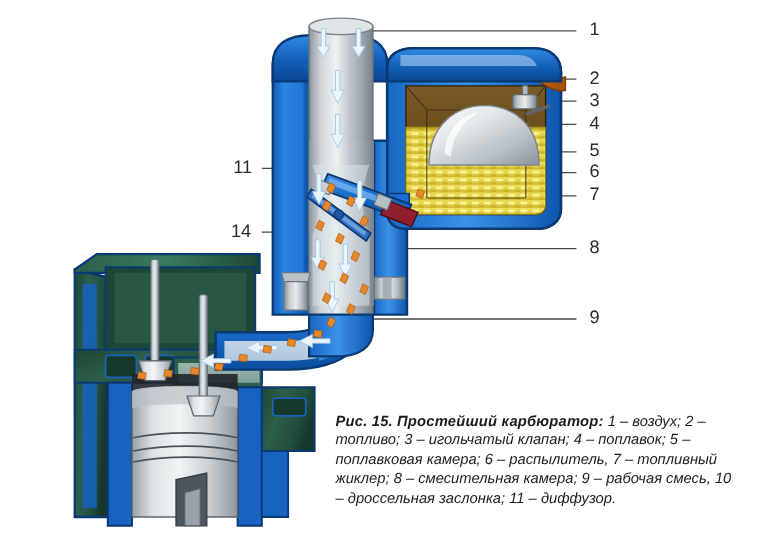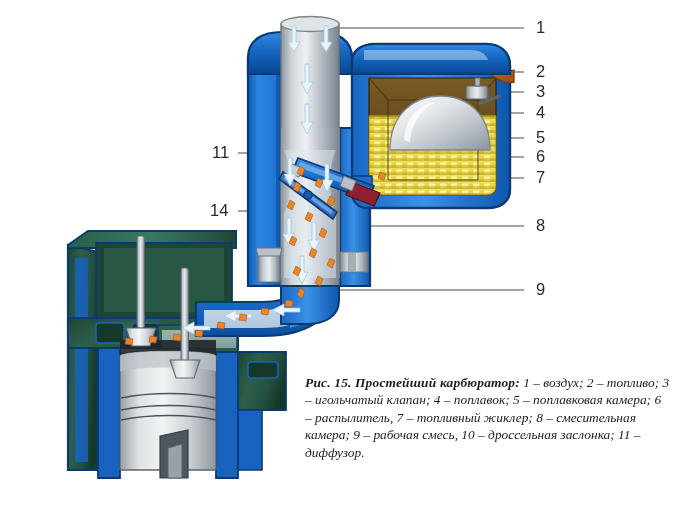--- a/index.html
+++ b/index.html
@@ -14,21 +14,21 @@
 
   
   #caption{
     position:absolute;left:305px;top:374px;width:365px;
     font-family:"Liberation Sans","DejaVu Sans",sans-serif;
     font-size:13.4px;line-height:17.4px;color:#1c1c1c;
     font-style:italic;text-align:left;
   }
   #caption .lead{font-weight:bold;font-style:italic;letter-spacing:.2px;}
   #caption .body{font-style:italic;}
-  #caption p{margin:0;font-family:Liberation Serif, serif;}
+  #caption p{margin:0;}
 
   
   .calloutnum{
     position:absolute;font-style:normal;font-weight:400;
     font-size:16.5px;color:#2a2a2a;
     font-family:"Liberation Sans","DejaVu Sans",sans-serif;
     line-height:16px;
   }
 </style>
 </head>

